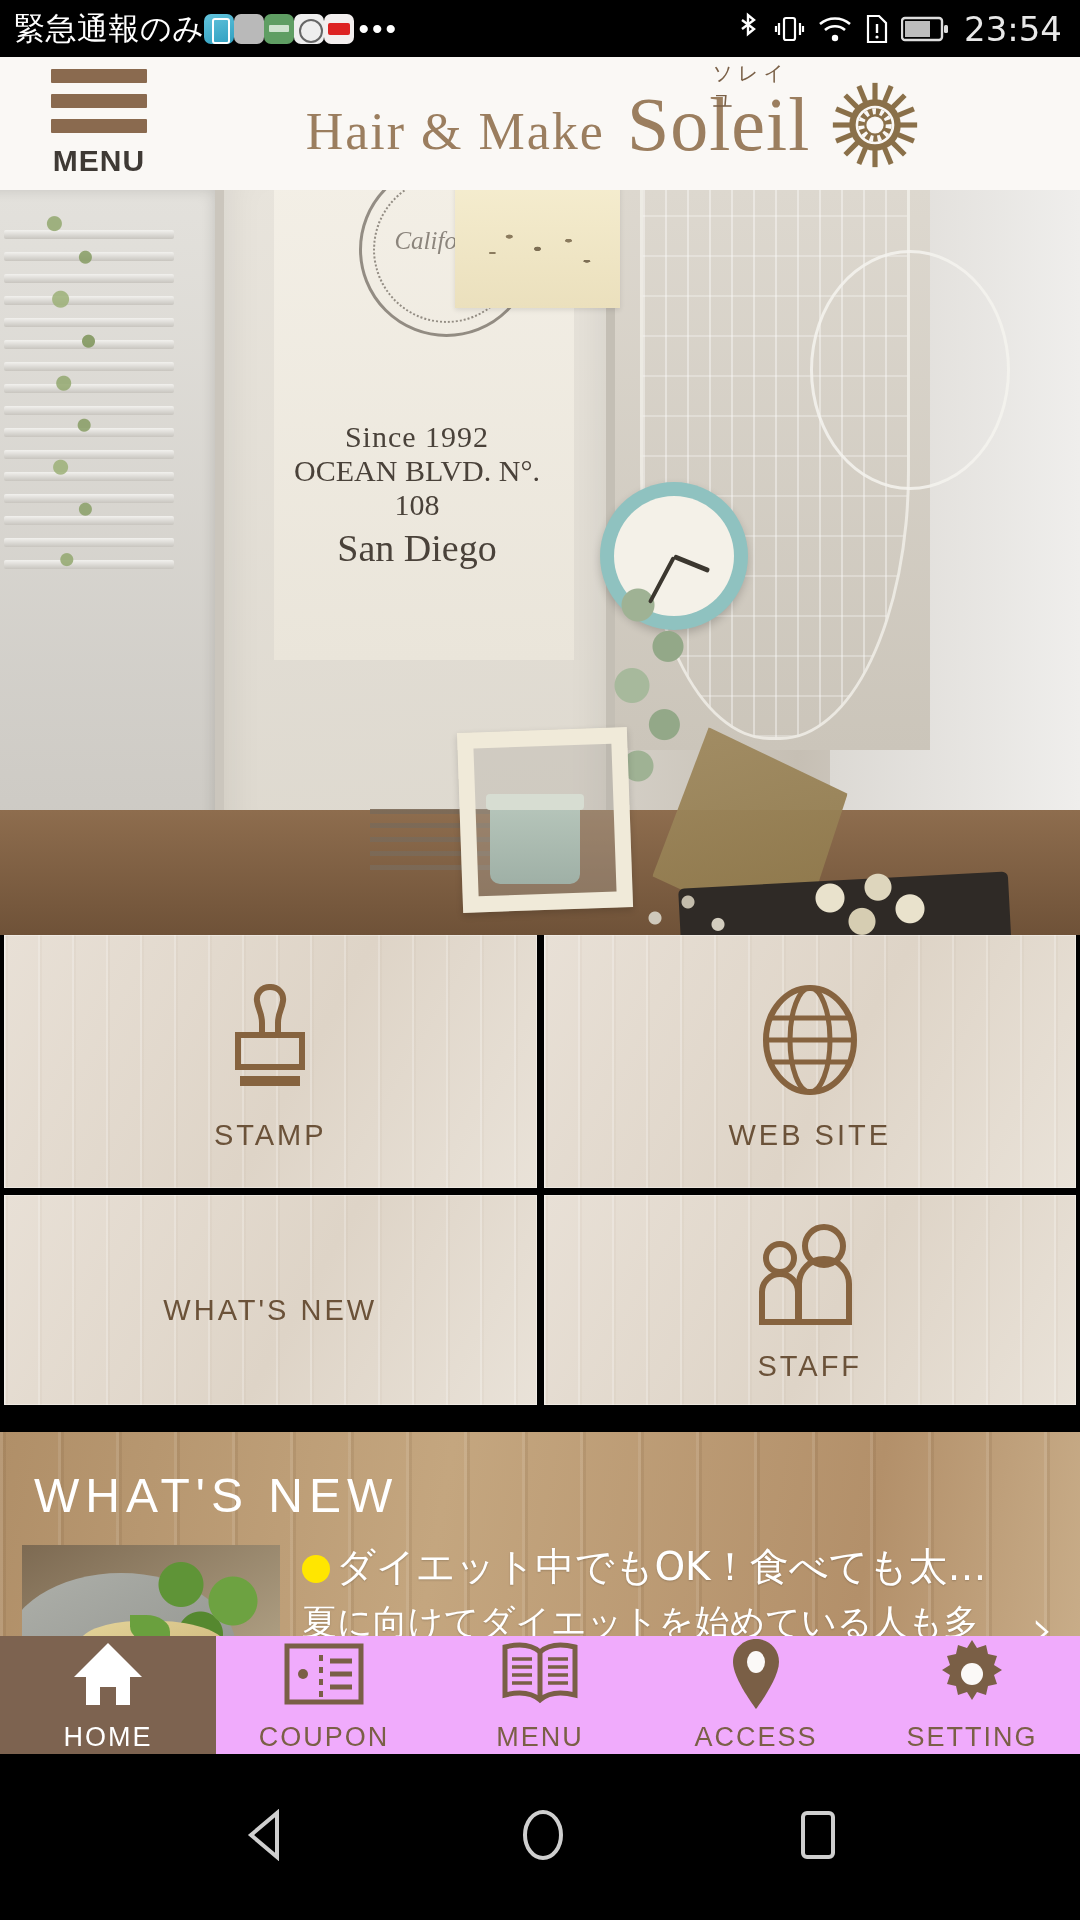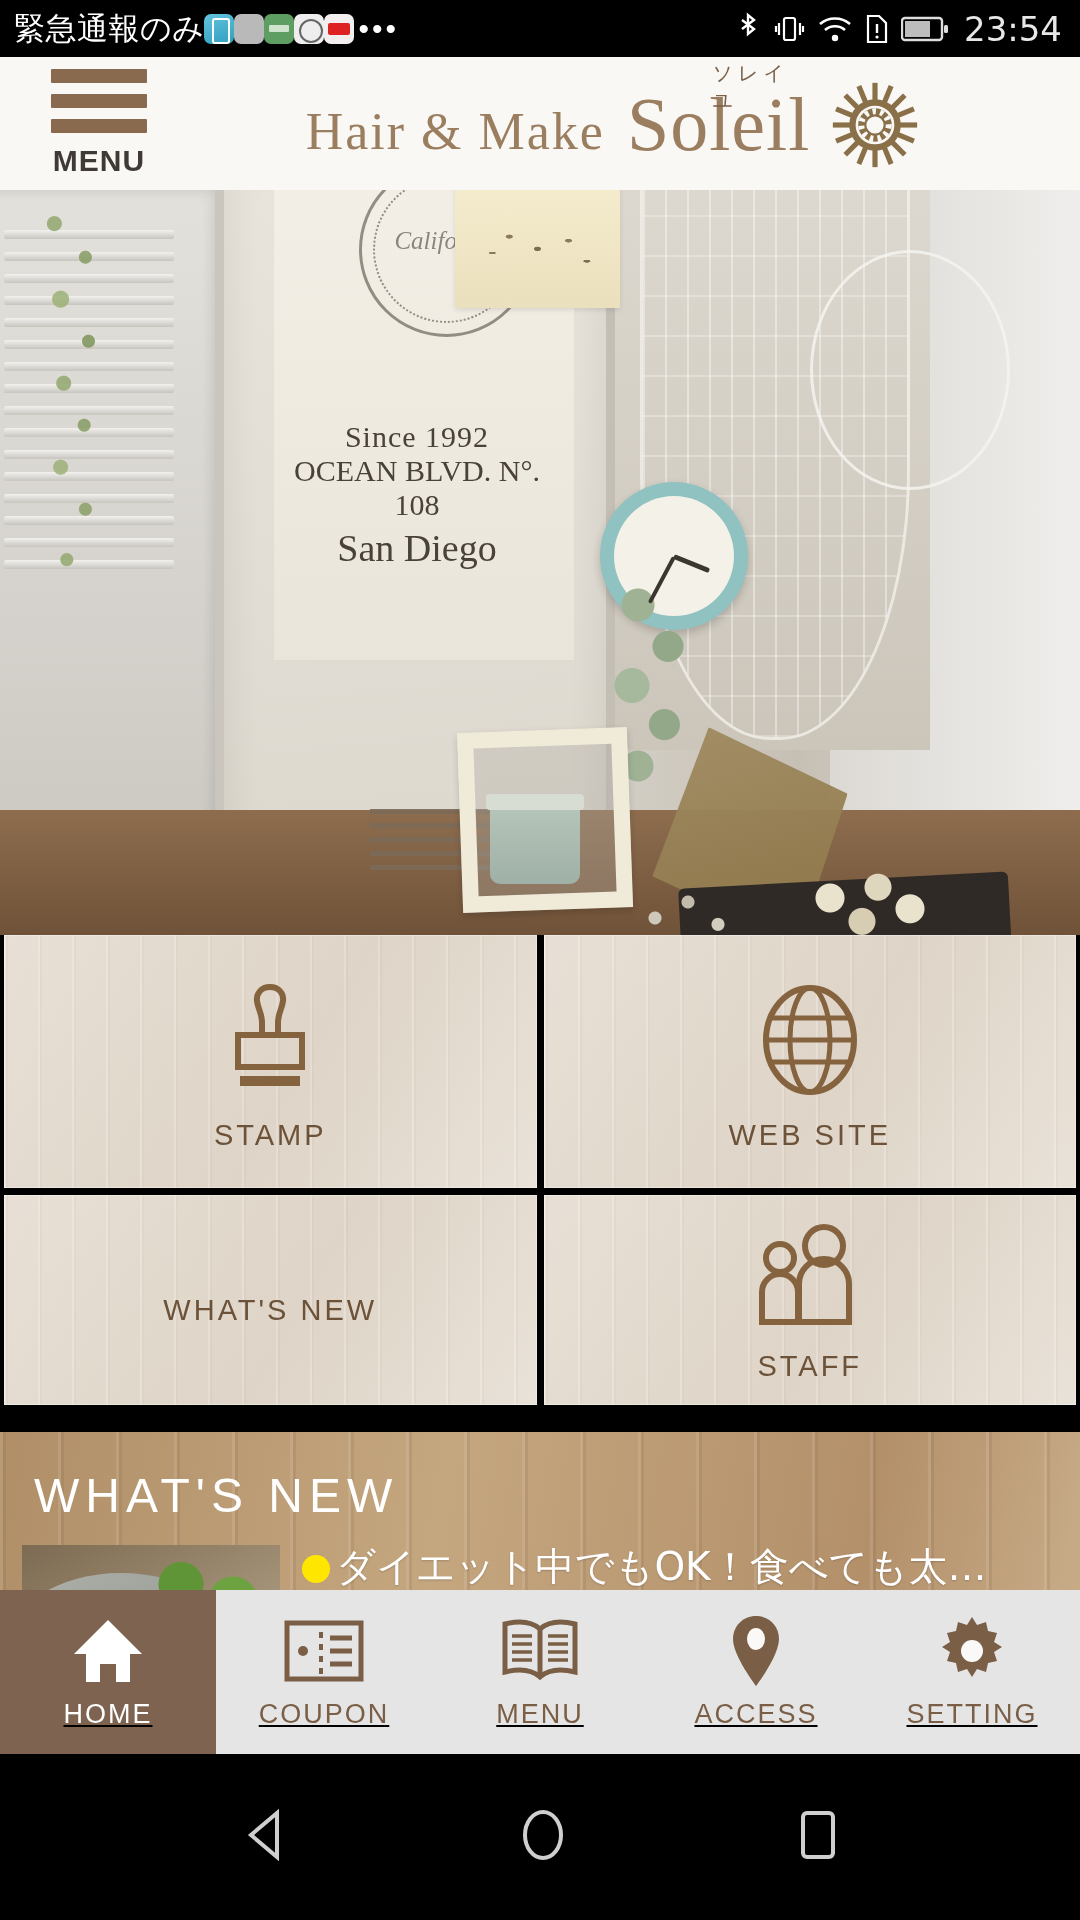--- a/index.html
+++ b/index.html
@@ -234,22 +234,22 @@
   .news-dot{ display:inline-block; width:28px; height:28px; border-radius:50%;
     background:#ffe600; margin-right:6px; vertical-align:-3px; }
   .news-sub{ margin-top:10px; font-size:35px; color:#fff; line-height:1.3;
     font-family:"DejaVu Sans",sans-serif; text-shadow:0 1px 2px rgba(0,0,0,.18); }
   .news-chevron{ position:absolute; right:26px; top:56px; color:#fff;
     font-size:56px; line-height:1; font-family:"DejaVu Sans",sans-serif;
     font-weight:300; }
 
   
   .bottomnav{
-    position:absolute; left:0; bottom:166px; width:1080px; height:164px;
-    display:flex; background:#e5e5e5;text-decoration:underline;
+    position:absolute; left:0; bottom:166px; width:1080px; height:118px;
+    display:flex; background:#f0abfc;
   }
   .nav-item{ flex:1; display:flex; flex-direction:column; align-items:center;
     justify-content:center; cursor:pointer; gap:12px; }
   .nav-item.active{ background:#7d6350; }
   .nav-label{ font-size:27px; letter-spacing:2px; color:#7a5f46;
     font-family:"Liberation Sans",sans-serif; }
   .nav-item.active .nav-label{ color:#fff; }
   .nav-ico{ height:72px; display:flex; align-items:center; justify-content:center; }
 
   

